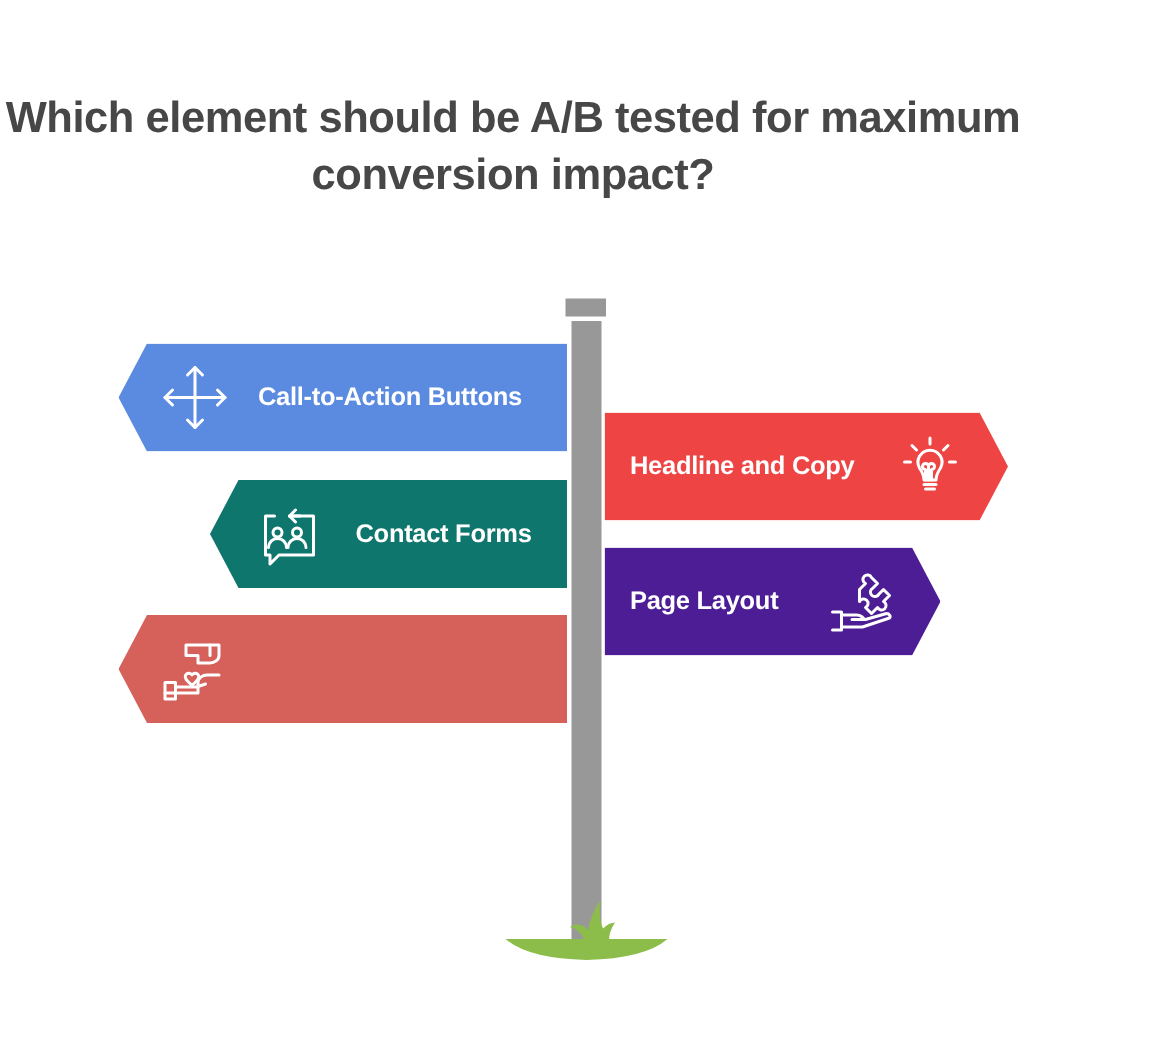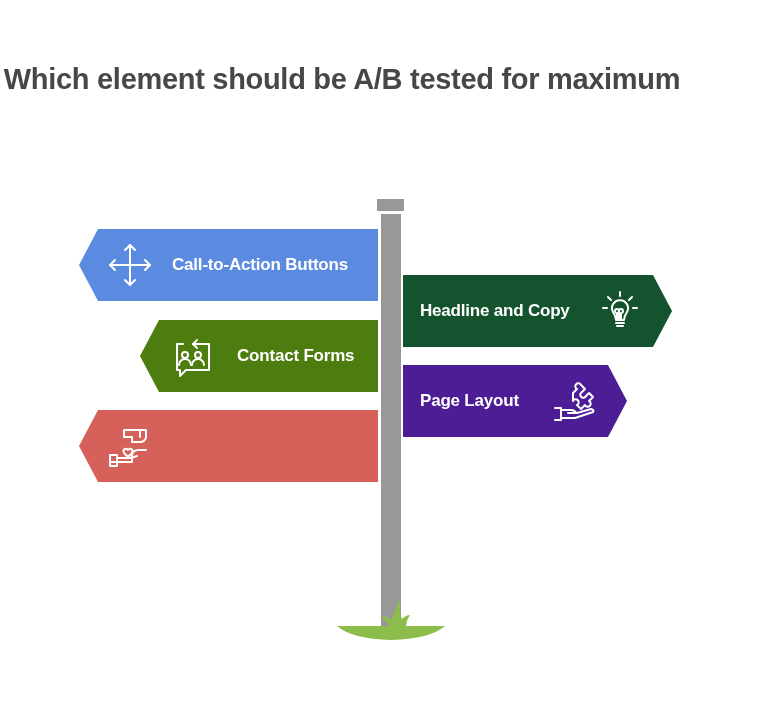--- a/index.html
+++ b/index.html
@@ -19,20 +19,21 @@
   .sign-right { clip-path: polygon(0 0, calc(100% - 19px) 0, 100% 50%, calc(100% - 19px) 100%, 0 100%); }
   .sign .icon { position: absolute; top: 50%; width: 48px; height: 48px; margin-top: -24px; }
   .sign .label { position: absolute; top: 50%; transform: translateY(-50%); white-space: nowrap; letter-spacing: -0.2px; }
   svg { display: block; }
 </style>
 </head>
 <body>
 
 <div class="title">
   <span>Which element should be A/B tested for maximum</span>
+  <span>conversion impact?</span>
 </div>
 
 <div class="stage">
 
   <div style="position:absolute;left:377px;top:199px;width:27px;height:12px;background:#989898;"></div>
 
   <div style="position:absolute;left:381px;top:214px;width:20px;height:414px;background:#989898;"></div>
 
   <svg style="position:absolute;left:330px;top:595px;" width="120" height="50" viewBox="0 0 120 50">
     <path d="M7 31 L115 31 Q100 44 61 45 Q22 44 7 31 Z" fill="#8cbd4a"></path>
@@ -46,38 +47,38 @@
         <line x1="4" y1="24" x2="44" y2="24"></line>
         <polyline points="19,9 24,4 29,9"></polyline>
         <polyline points="19,39 24,44 29,39"></polyline>
         <polyline points="9,19 4,24 9,29"></polyline>
         <polyline points="39,19 44,24 39,29"></polyline>
       </svg>
     </div>
     <span class="label" style="left:93px;">Call-to-Action Buttons</span>
   </div>
 
-  <div class="sign sign-right" style="left:403px;top:275px;width:269px;background:#14532d;">
+  <div class="sign sign-right" style="left:403px;top:275px;width:269px;background:#ef4444;">
     <span class="label" style="left:17px;">Headline and Copy</span>
     <div class="icon" style="left:193px;">
       <svg width="48" height="48" viewBox="0 0 48 48" fill="none" stroke="#ffffff" stroke-width="2" stroke-linecap="round" stroke-linejoin="round">
         <path d="M17 25 a8 8 0 1 1 14 0 c-2 3 -3 5 -3 8 h-8 c0 -3 -1 -5 -3 -8 z"></path>
         <line x1="20" y1="36" x2="28" y2="36"></line>
         <line x1="21" y1="39" x2="27" y2="39"></line>
         <path d="M21 33 v-7 m0 0 a2 2 0 1 1 2 -2 v9 m0 -9 a2 2 0 1 1 2 2 v7"></path>
         <line x1="24" y1="5" x2="24" y2="9"></line>
         <line x1="12" y1="10" x2="15" y2="13"></line>
         <line x1="36" y1="10" x2="33" y2="13"></line>
         <line x1="7" y1="21" x2="11" y2="21"></line>
         <line x1="37" y1="21" x2="41" y2="21"></line>
       </svg>
     </div>
   </div>
 
-  <div class="sign sign-left" style="left:140px;top:320px;width:238px;background:#4d7c0f;">
+  <div class="sign sign-left" style="left:140px;top:320px;width:238px;background:#0f766e;">
     <div class="icon" style="left:27px;">
       <svg width="48" height="48" viewBox="0 0 48 48" fill="none" stroke="#ffffff" stroke-width="2" stroke-linecap="round" stroke-linejoin="round">
         <path d="M16 12 h-6 v26 h3 v6 l6 -6 h23 v-26 h-16"></path>
         <polyline points="30,8 26,12 30,16"></polyline>
         <line x1="26" y1="12" x2="33" y2="12"></line>
         <circle cx="18" cy="23" r="3"></circle>
         <path d="M12 33 a6 6 0 0 1 12 0"></path>
         <circle cx="31" cy="23" r="3"></circle>
         <path d="M25 33 a6 6 0 0 1 12 0"></path>
       </svg>

